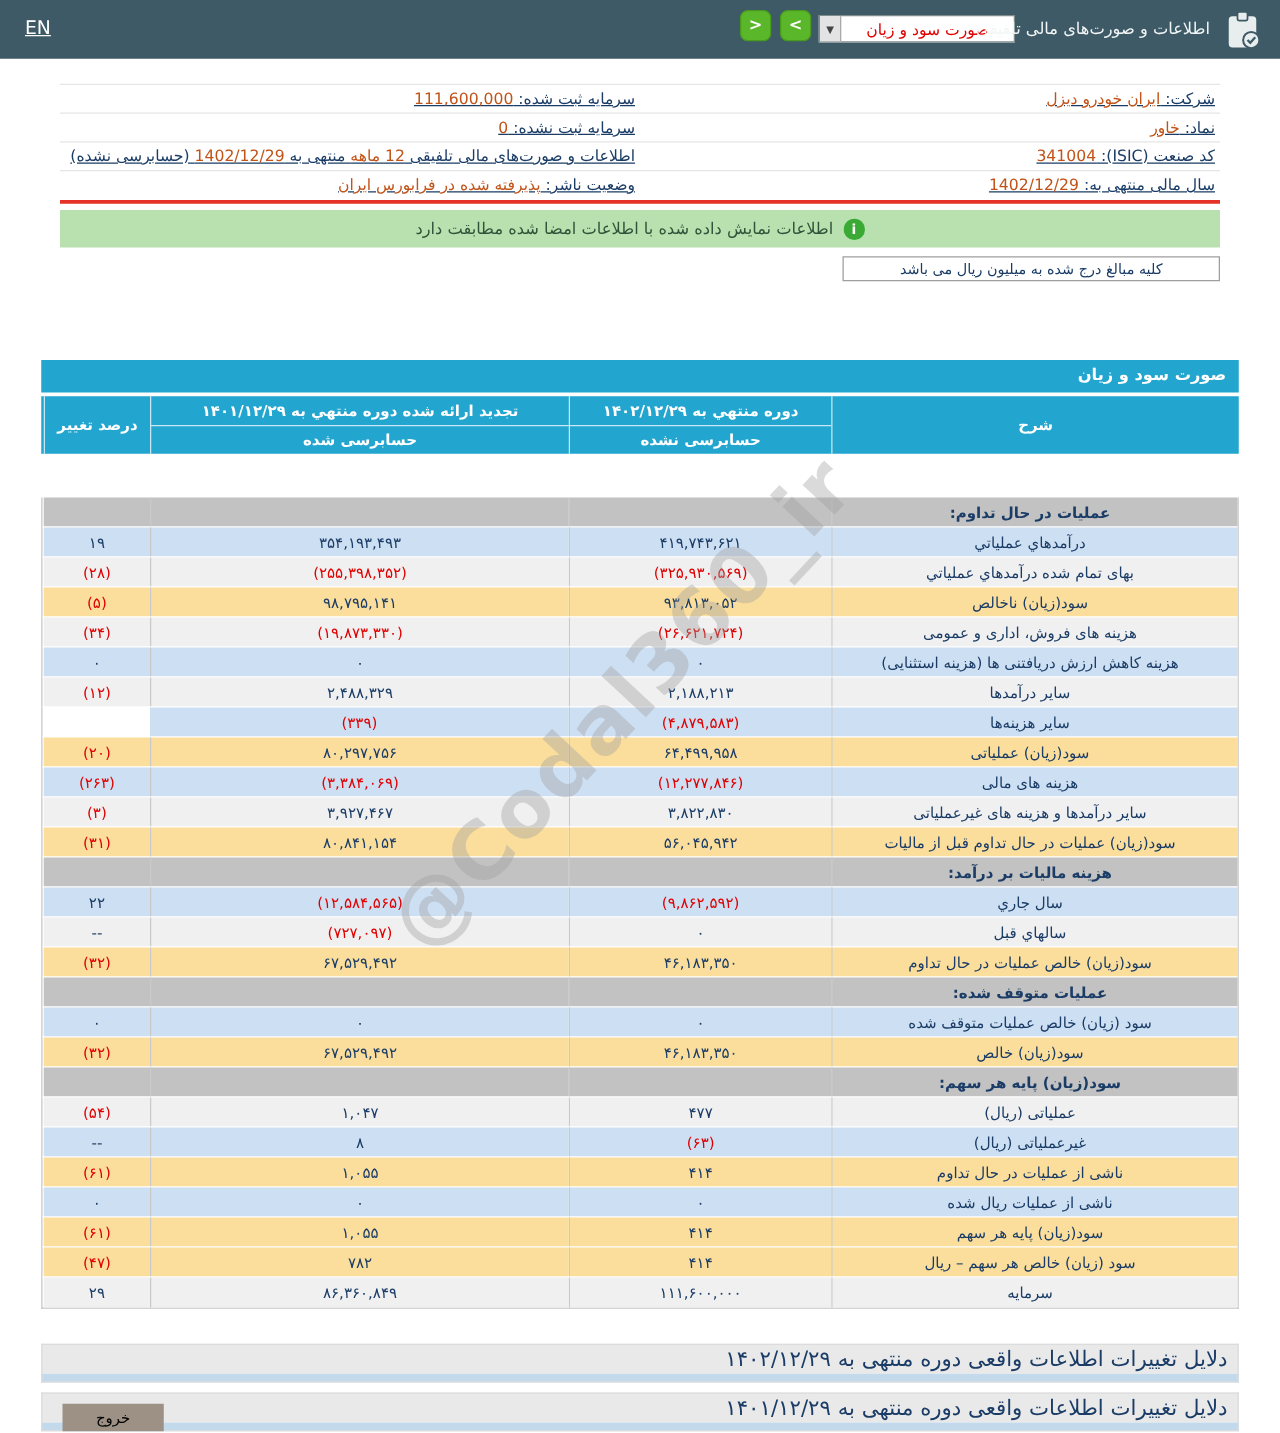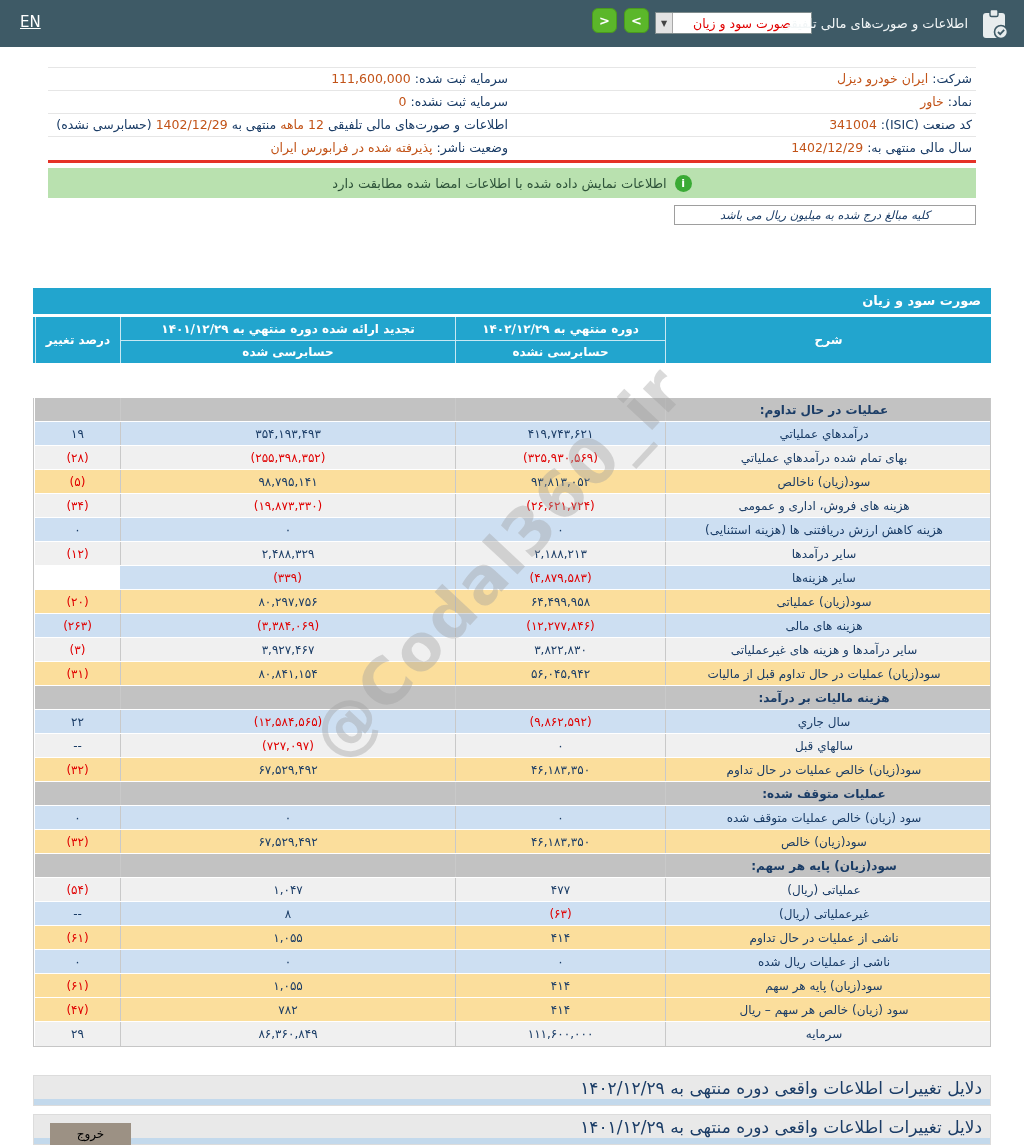--- a/index.html
+++ b/index.html
@@ -27,36 +27,36 @@
   .select-text{flex:1; color:var(--negative_red); font-size:12.5px; display:flex;
     align-items:center; justify-content:center; white-space:nowrap;}
   .nav-btn{position:absolute; top:8px; width:25px; height:25px; border:1px solid #4a9a1e;
     border-radius:6px; background:var(--button_green); color:#fff; font-weight:bold;
     font-size:13px; cursor:pointer; display:flex; align-items:center; justify-content:center;
     font-family:"DejaVu Sans", sans-serif;}
   .nav-btn.prev{left:592px;} .nav-btn.next{left:624px;}
   
   .info-section{margin:20px 48px 0; display:flex; border-top:1px solid #e6e6e6;
     border-bottom:3px solid var(--divider_red);}
-  .info-col{width:50%;}
+  .info-col{width:50%;text-decoration:underline;}
   .info-row{height:23px; line-height:22px; font-size:12.5px; border-bottom:1px solid #e6e6e6;
     padding-right:4px; white-space:nowrap; overflow:hidden;}
   .info-row:last-child{border-bottom:none;}
   .info-label{color:var(--text_navy);}
   .info-value{color:var(--value_orange);}
   
   .banner{margin:5px 48px 0; height:30px; background:var(--banner_green); display:flex;
     align-items:center; justify-content:center; gap:8px; font-size:13px; color:#2E5339;}
   .banner-icon{width:17px; height:17px; border-radius:50%; background:#3AAA35; color:#fff;
     font-weight:bold; font-size:11px; display:flex; align-items:center; justify-content:center;
     flex:0 0 17px;}
   
   .amounts-note{margin:7px auto 0 0; margin-right:48px; width:302px; height:20px;
     border:1px solid #9e9e9e; background:#fff; font-size:11.5px; color:var(--text_navy);
-    text-align:center; line-height:18px;font-style:italic;}
+    text-align:center; line-height:18px;}
   
   .table-wrap{margin:63px 33px 0; position:relative;}
   .pl-title{height:26px; background:var(--accent_teal); color:#fff; font-weight:bold;
     font-size:13px; line-height:26px; padding-right:10px;}
   .pl-header{margin-top:3px; display:grid; grid-template-columns:326px 210px 335px 85px;
     grid-template-rows:23px 23px; background:var(--accent_teal); color:#fff; font-weight:bold;
     font-size:12px;}
   .pl-header > div{display:flex; align-items:center; justify-content:center;
     border-left:1px solid rgba(255,255,255,.75); white-space:nowrap; overflow:hidden;}
   .h-desc{grid-column:1; grid-row:1/3;}

